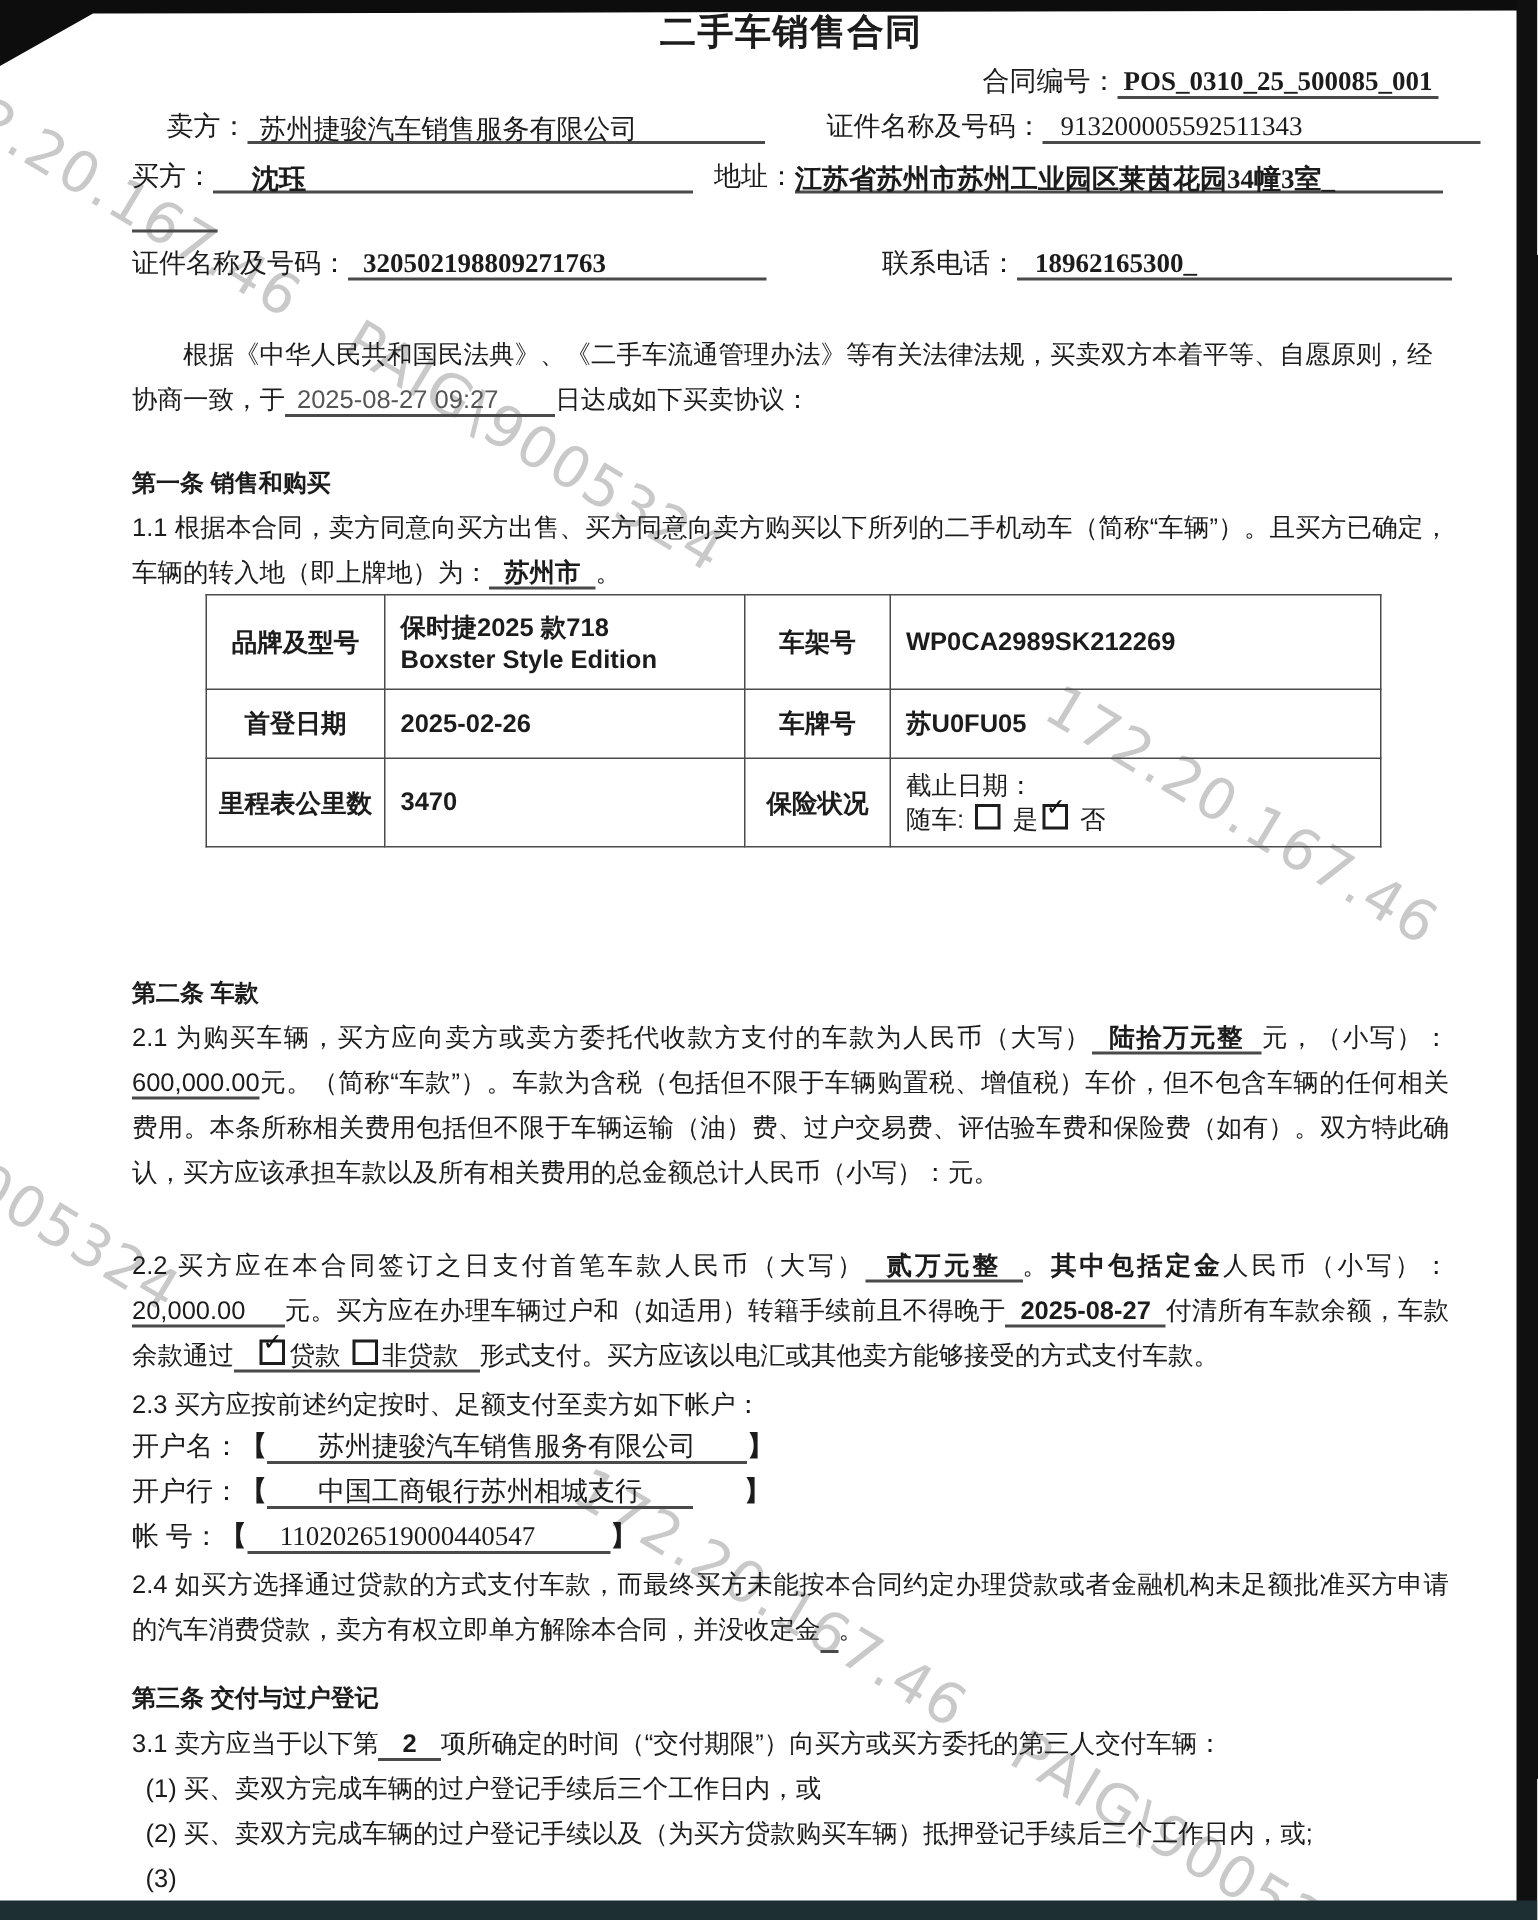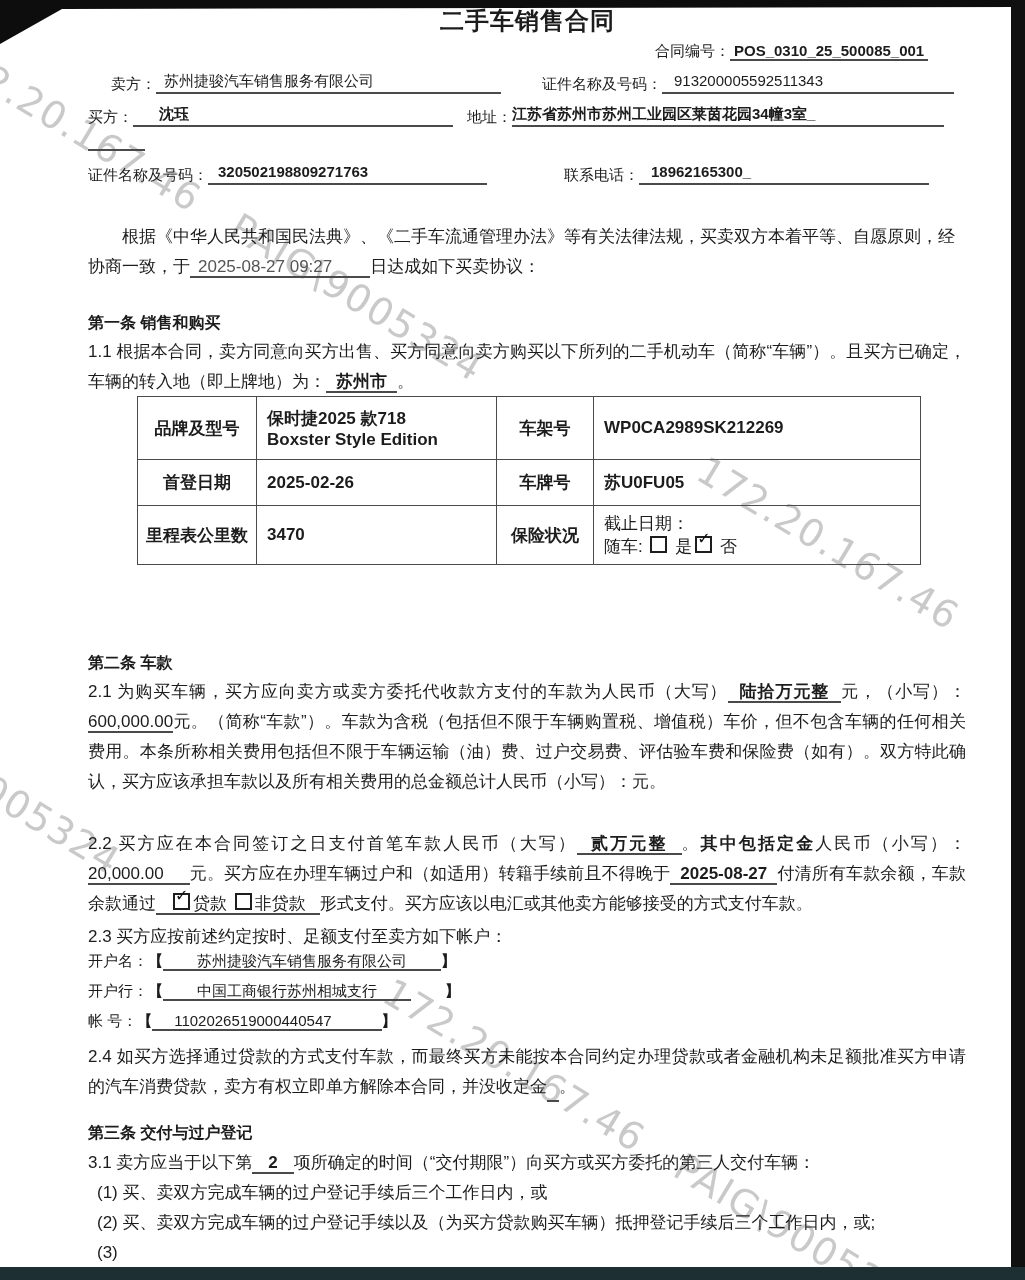--- a/index.html
+++ b/index.html
@@ -6,21 +6,21 @@
   .page{position:relative;width:1025px;height:1280px;background:#ffffff;overflow:hidden;
         font-family:"Liberation Sans","DejaVu Sans",sans-serif;color:#1c1c1c;}
   
   .wm{position:absolute;z-index:0;font-size:38px;color:#c9c9c9;letter-spacing:1.5px;
       white-space:nowrap;transform-origin:left top;transform:rotate(31deg);
       font-family:"DejaVu Sans",sans-serif;}
   .wm .tok2{margin-left:42px;}
   
   .abs{position:absolute;z-index:1;padding-left:15px;}
   .title{left:0;top:5px;width:1025px;text-align:center;font-size:24px;font-weight:700;letter-spacing:1px;}
-  .row{font-size:15px;white-space:nowrap;}
+  .row{font-size:18px;white-space:nowrap;font-family:Liberation Serif, serif;}
   .b{font-weight:700;}
   .u{border-bottom:2px solid #4a4a4a;}
   .fill{display:inline-block;border-bottom:2px solid #4a4a4a;vertical-align:bottom;height:22px;box-sizing:border-box;}
   .para{left:73px;width:878px;font-size:17px;line-height:30px;text-align:justify;}
   .h{font-weight:700;font-size:16px;}
   .gray{color:#555;}
   .nowrap{white-space:nowrap;}
   
   .cb{display:inline-block;width:13px;height:13px;border:2px solid #1d1d1d;position:relative;
       vertical-align:-1px;margin:0 3px;background:#fff;}

